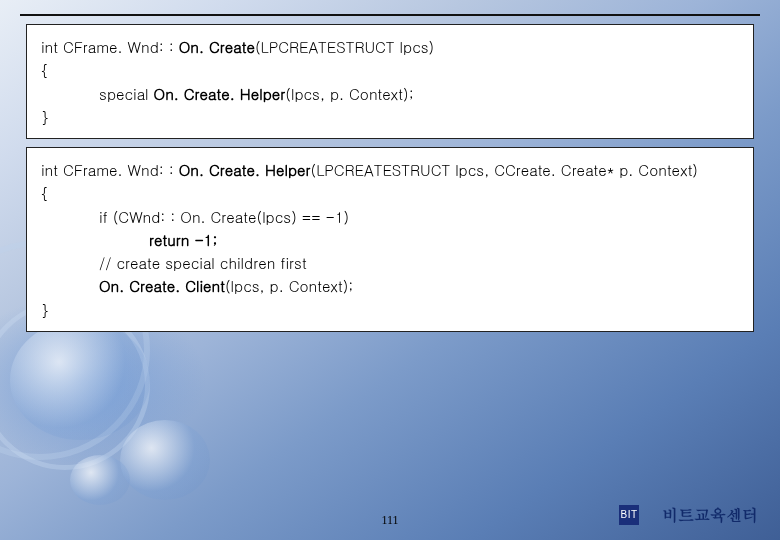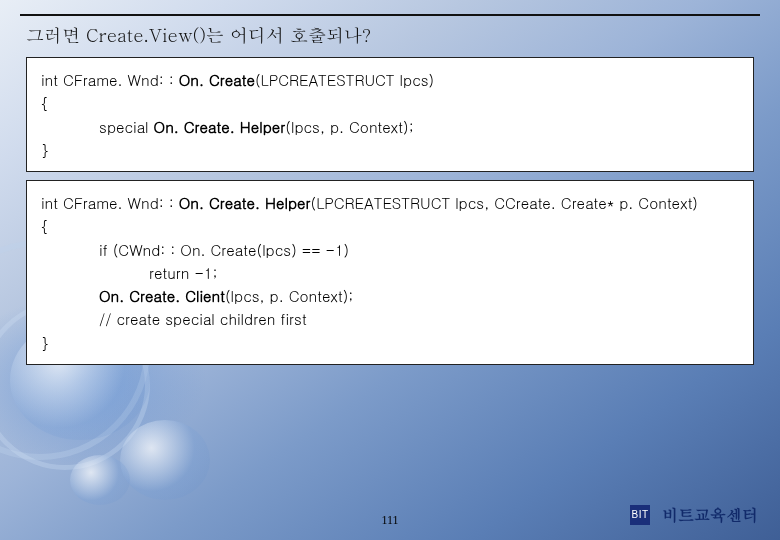--- a/index.html
+++ b/index.html
@@ -55,40 +55,40 @@
     background: #ffffff;
     border: 1px solid #222;
     margin: 8px 6px 8px 6px;
     padding: 10px 14px;
     font-family: "Gulim", "Arial", sans-serif;
     font-size: 15px;
     line-height: 1.55;
     color: #000;
   }
   .code-box .indent1 { padding-left: 58px; display: block; }
-  .code-box .indent2 { padding-left: 108px; display: block; }
+  .code-box .indent2 { padding-left: 108px; display: block; font-weight: bold; }
   .code-box .b { font-weight: bold; }
 
   .footer {
     position: absolute;
     bottom: 10px; left: 0; right: 0;
     height: 30px;
   }
   .page-num {
     position: absolute;
     left: 50%; transform: translateX(-50%);
     bottom: 2px;
     font-size: 12px;
     color: #000;
     font-family: "Times New Roman", serif;
   }
   .brand {
     position: absolute;
     right: 22px; bottom: 4px;
-    display: flex; align-items: center; gap: 12px;
+    display: flex; align-items: center; gap: 23px;
   }
   .brand-badge {
     width: 20px; height: 20px;
     background: #1a2f7a;
     display: flex; align-items: center; justify-content: center;
   }
   .brand-badge-text {
     color: #fff;
     font-size: 10px;
     font-family: sans-serif;
@@ -106,44 +106,43 @@
 
 <div class="bg-ring r1"></div>
 <div class="bg-ring r2"></div>
 <div class="bg-cell c1"></div>
 <div class="bg-cell c2"></div>
 <div class="bg-cell c3"></div>
 
 <div class="slide">
 
   <div class="title-rule"></div>
-  <div class="subtitle">그러면 Create.View()는 어디서 호출되나?</div>
 
   <div class="code-box">
     <div>
       <span>int CFrame. Wnd: : </span><span class="b">On. Create</span><span>(LPCREATESTRUCT lpcs)</span>
     </div>
     <div>{</div>
     <span class="indent1">
       <span>special </span><span class="b">On. Create. Helper</span><span>(lpcs, p. Context);</span>
     </span>
     <div>}</div>
   </div>
 
   <div class="code-box">
     <div>
       <span>int CFrame. Wnd: : </span><span class="b">On. Create. Helper</span><span>(LPCREATESTRUCT lpcs, CCreate. Create* p. Context)</span>
     </div>
     <div>{</div>
     <span class="indent1">if (CWnd: : On. Create(lpcs) == -1)</span>
     <span class="indent2">return -1;</span>
+    <span class="indent1">// create special children first</span>
     <span class="indent1">
       <span class="b">On. Create. Client</span><span>(lpcs, p. Context);</span>
     </span>
-    <span class="indent1">// create special children first</span>
     <div>}</div>
   </div>
 
   <div class="footer">
     <div class="page-num">111</div>
     <div class="brand">
       <div class="brand-badge">
         <span class="brand-badge-text">BIT</span>
       </div>
       <span class="brand-text">비트교육센터</span>

